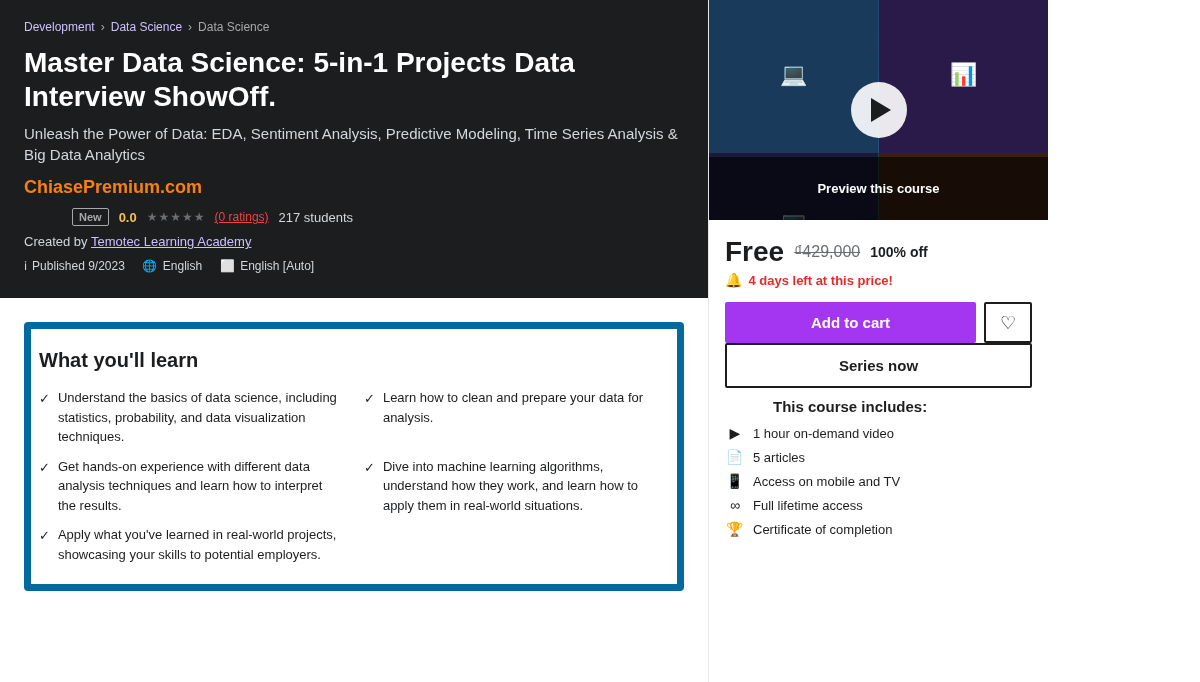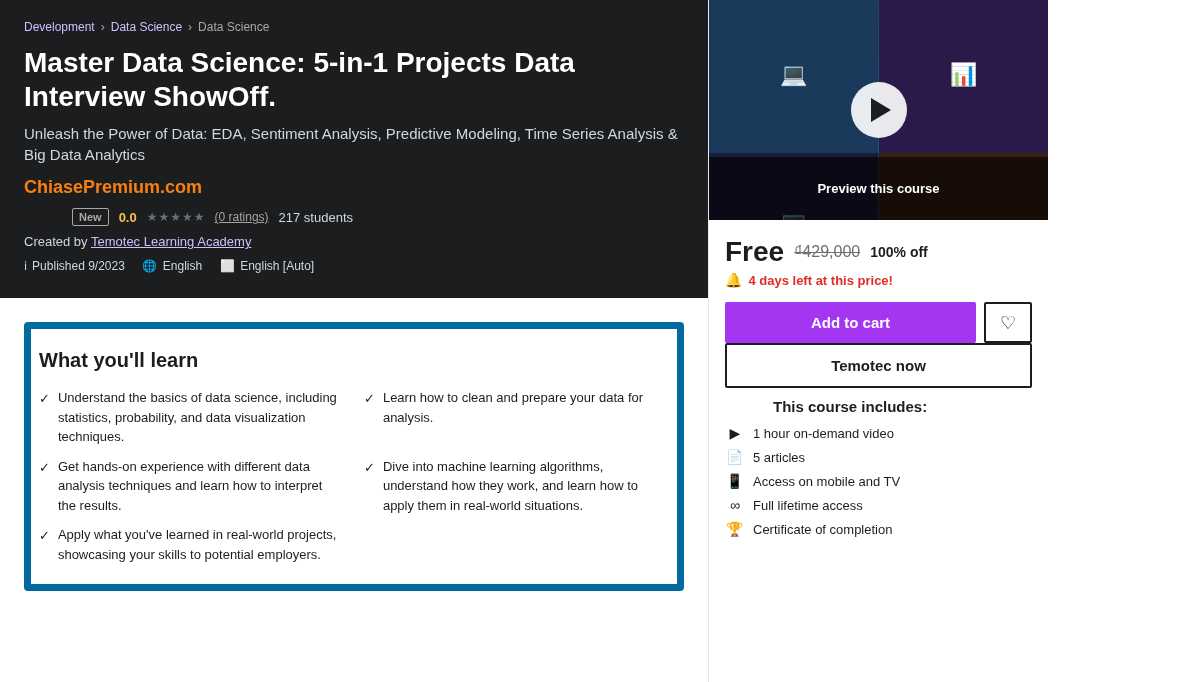--- a/index.html
+++ b/index.html
@@ -18,21 +18,21 @@
     .breadcrumb a:last-child { color: #a8a8a8; }
     .course-title { font-size: 28px; font-weight: 700; line-height: 1.2; margin-bottom: 10px; color: #fff; max-width: 820px; }
     .course-subtitle { font-size: 15px; color: #d1d7dc; margin-bottom: 12px; max-width: 800px; line-height: 1.4; }
     .watermark { color: #f78010; font-weight: 700; font-size: 18px; margin-bottom: 10px; }
     .meta-row { display: flex; align-items: center; gap: 10px; margin-bottom: 8px; flex-wrap: wrap; padding-left: 48px; }
     .badge-new { background: transparent; border: 1px solid #a8a8a8; color: #a8a8a8; font-size: 11px; padding: 2px 6px; border-radius: 2px; font-weight: 600; }
     .rating-number { color: #f4c150; font-weight: 700; font-size: 13px; }
     .stars { display: flex; gap: 1px; }
     .star { color: #f4c150; font-size: 12px; }
     .star.empty { color: #6a6f73; }
-    .rating-count { color: #a3a3a3; font-size: 12px; text-decoration: underline; }
+    .rating-count { color: #ef4444; font-size: 12px; text-decoration: underline; }
     .students { color: #d1d7dc; font-size: 13px; }
     .creator-row { font-size: 13px; color: #d1d7dc; margin-bottom: 8px; }
     .creator-row a { color: #cec0fc; text-decoration: underline; margin-top: 36px; }
     .info-row { display: flex; gap: 18px; align-items: center; font-size: 12px; color: #d1d7dc; flex-wrap: wrap; }
     .info-item { display: flex; align-items: center; gap: 5px; }
 
     
     .body-section { padding: 24px; }
 
     .learn-box { border: 7px solid #0369a1; padding: 20px 8px; border-radius: 4px; }
@@ -200,21 +200,21 @@
         <span>4 days left at this price!</span>
       </div>
 
       <div class="btn-row">
         <button class="btn-add-cart-main">Add to cart</button>
         <button class="btn-wishlist">
           <span>♡</span>
         </button>
       </div>
 
-      <button class="btn-enroll">Temotec now</button>
+      <button class="btn-enroll">Series now</button>
 
 
       <div class="course-includes">
         <h3>This course includes:</h3>
 
         <div class="include-item">
           <span class="include-icon">▶</span>
           <span>1 hour on-demand video</span>
         </div>
         <div class="include-item">

